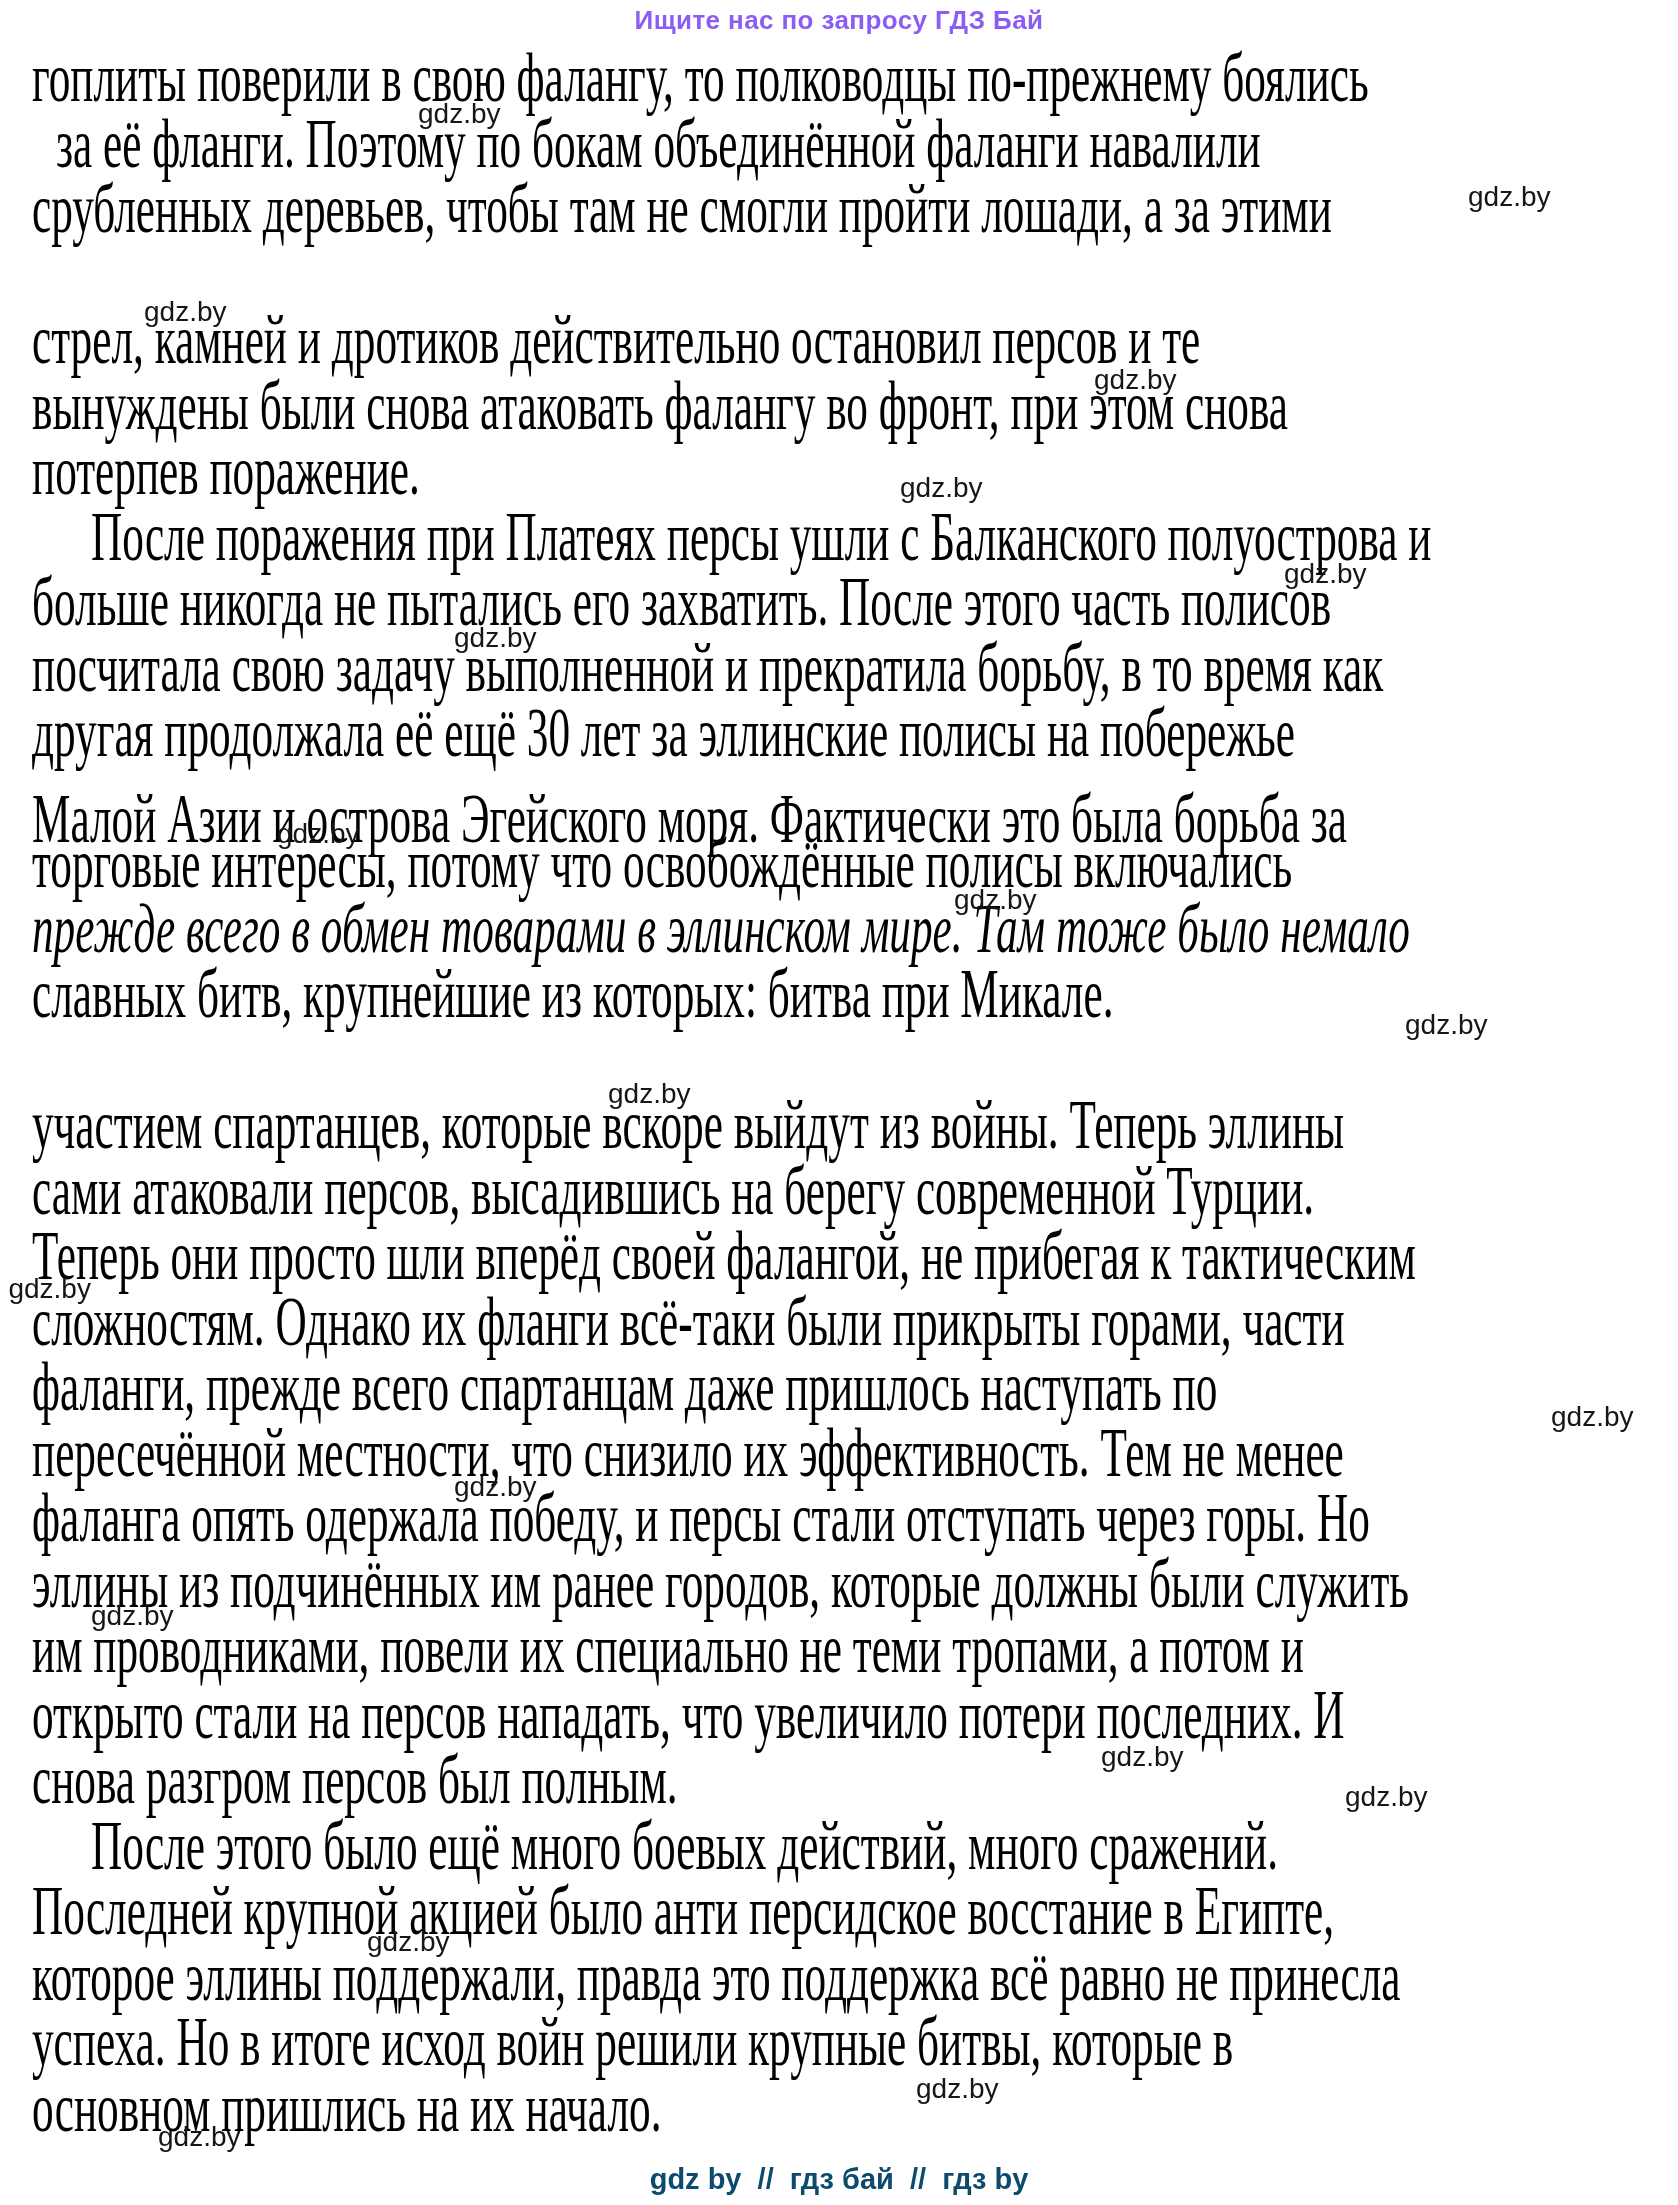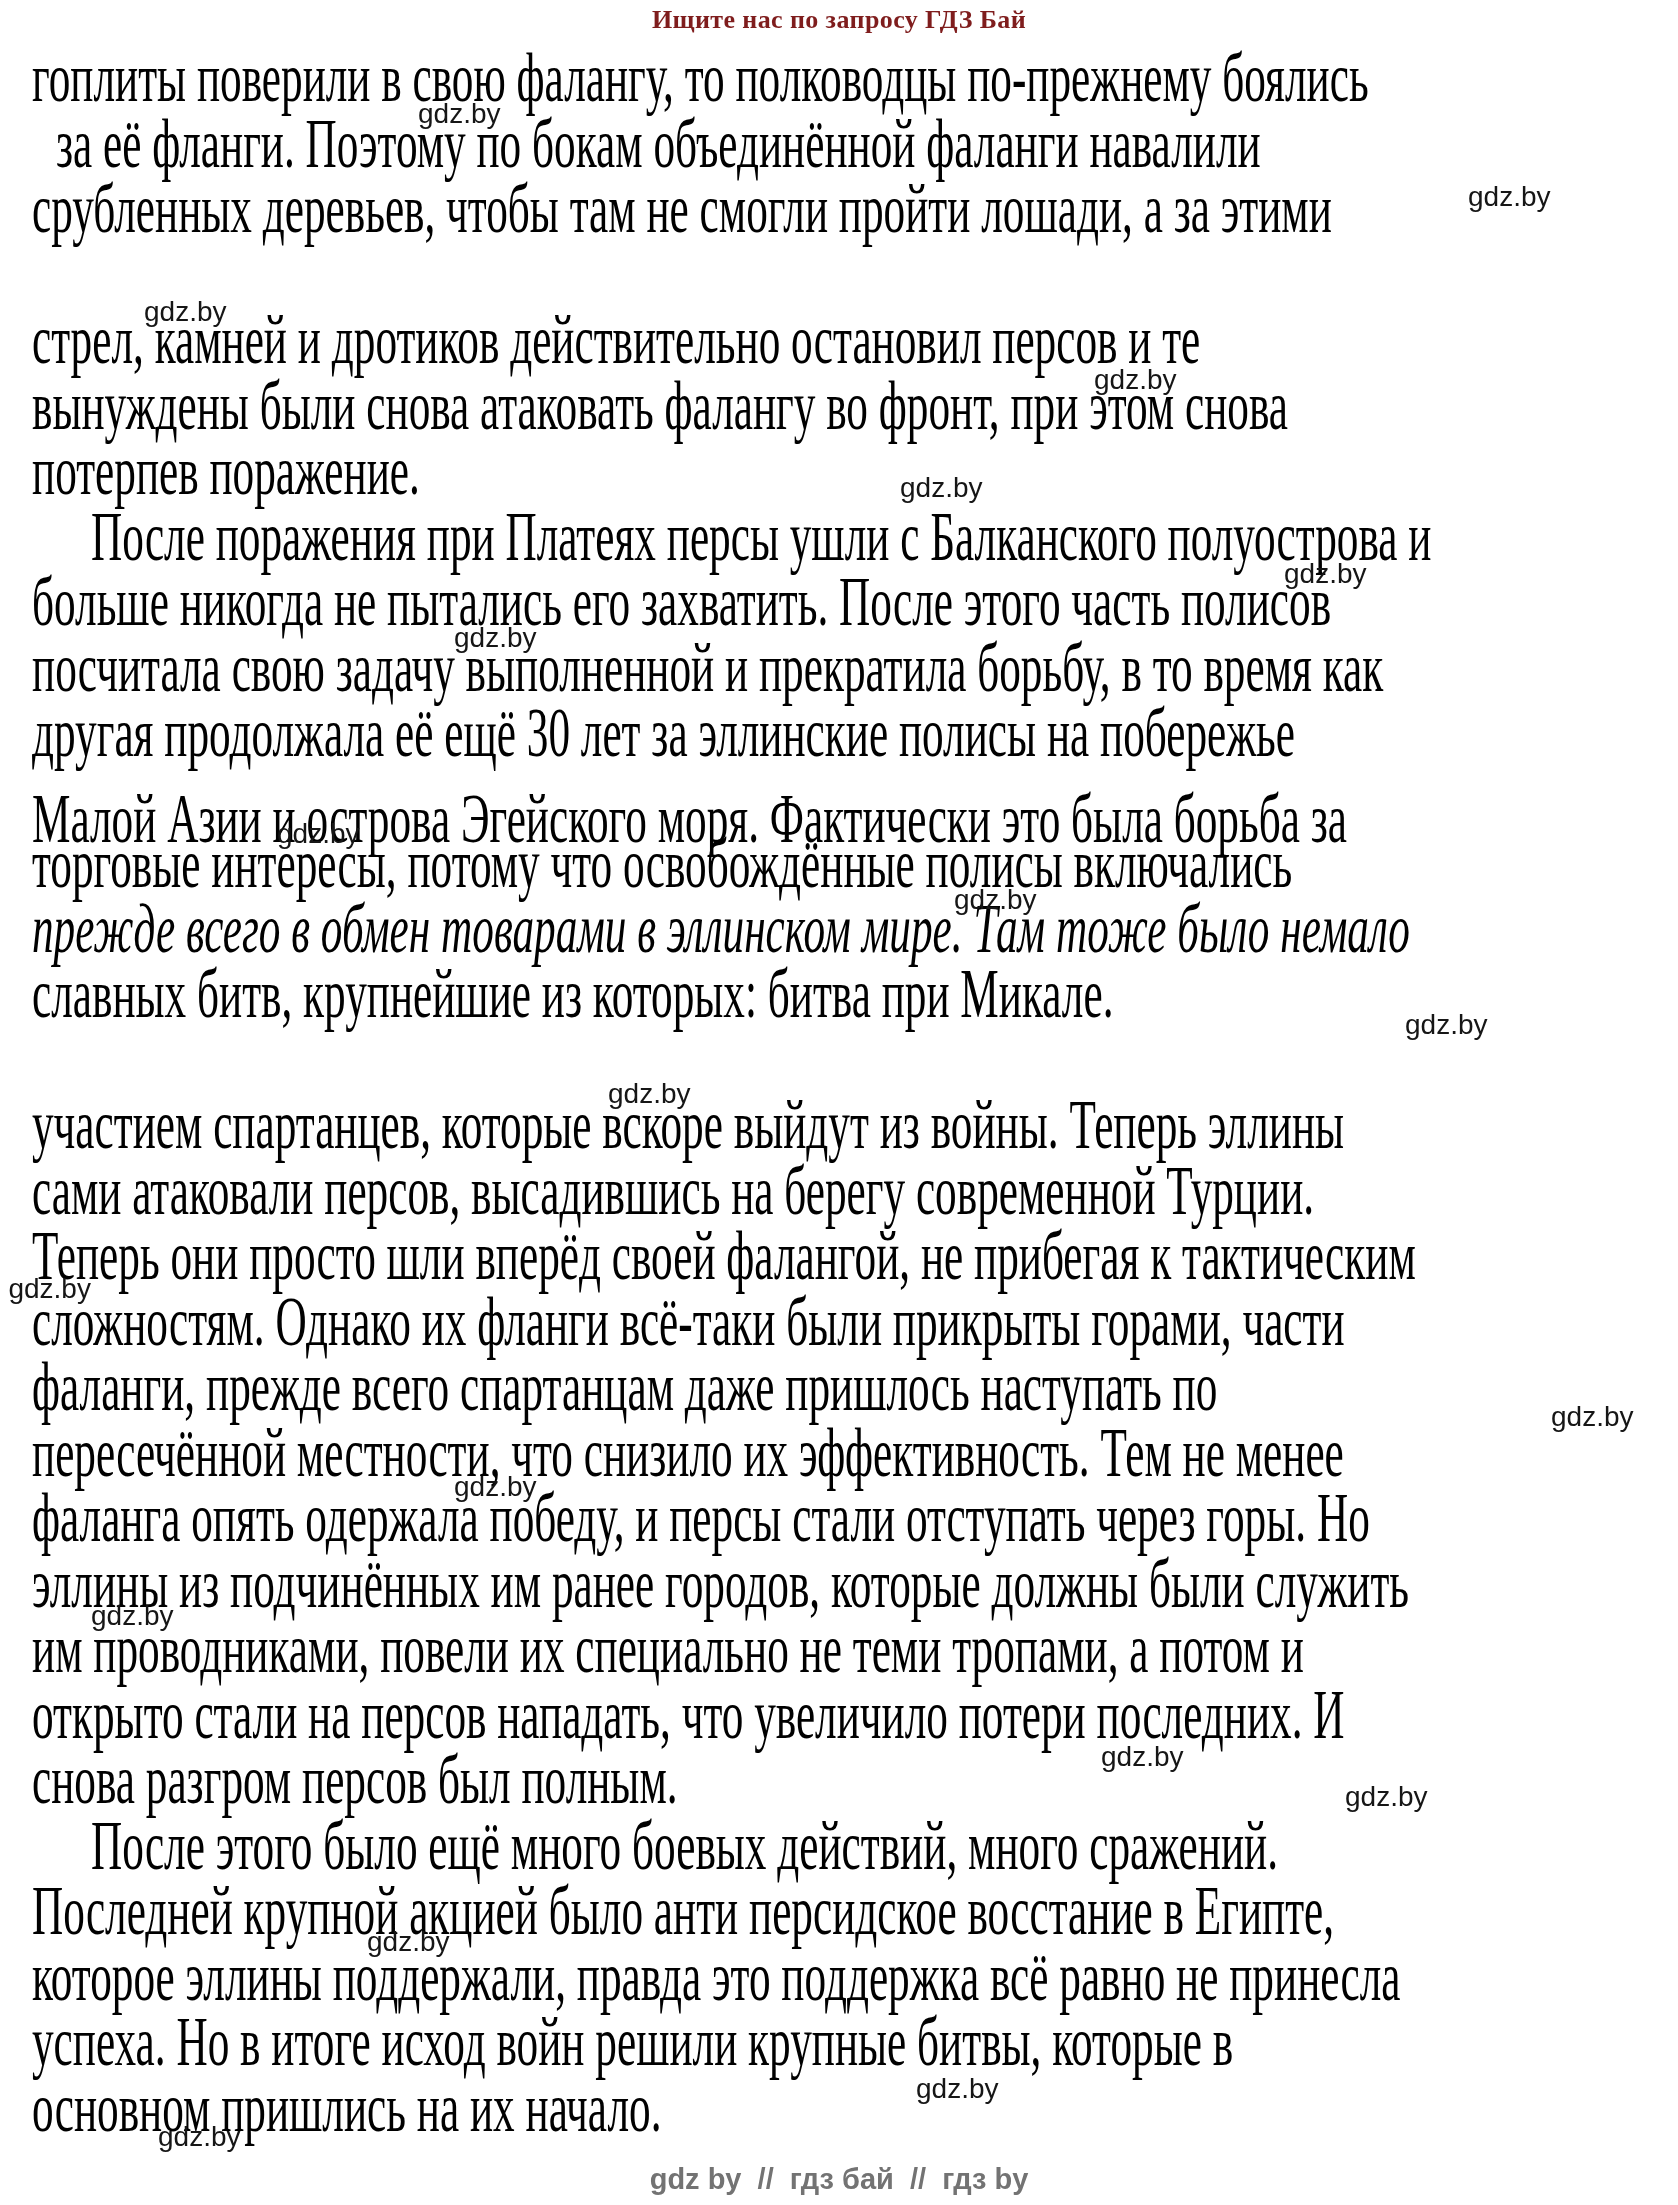--- a/index.html
+++ b/index.html
@@ -33,21 +33,21 @@
   .footer {
     position:absolute; top:2163px; left:0; width:1678px;
     text-align:center;
     font-size:29px; font-weight:600;
     white-space:pre;
   }
 </style>
 </head>
 <body>
 
-<div class="promo" style="color: #7f1d1d; font-family: Liberation Serif, serif;">Ищите нас по запросу ГДЗ Бай</div>
+<div class="promo" style="color: #8b5cf6;">Ищите нас по запросу ГДЗ Бай</div>
 
 <div class="textbody" id="textbody">
     <div class="line" style="top: 43px; left: 32px;"><span style="color: rgb(0, 0, 0);">гоплиты поверили в свою фалангу, то полководцы по-прежнему боялись</span></div>
     <div class="line" style="top: 109px; left: 32px; margin-left: 24px;"><span style="color: rgb(0, 0, 0);">за её фланги. Поэтому по бокам объединённой фаланги навалили</span></div>
     <div class="line" style="top: 174px; left: 32px;"><span style="color: rgb(0, 0, 0);">срубленных деревьев, чтобы там не смогли пройти лошади, а за этими</span></div>
     <div class="line" style="top: 305px; left: 32px;"><span style="color: rgb(0, 0, 0);">стрел, камней и дротиков действительно остановил персов и те</span></div>
     <div class="line" style="top: 371px; left: 32px;"><span style="color: rgb(0, 0, 0);">вынуждены были снова атаковать фалангу во фронт, при этом снова</span></div>
     <div class="line" style="top: 436px; left: 32px;"><span style="color: rgb(0, 0, 0);">потерпев поражение.</span></div>
     <div class="line" style="top: 502px; left: 91px;"><span style="color: rgb(0, 0, 0);">После поражения при Платеях персы ушли с Балканского полуострова и</span></div>
     <div class="line" style="top: 567px; left: 32px;"><span style="color: rgb(0, 0, 0);">больше никогда не пытались его захватить. После этого часть полисов</span></div>
@@ -88,14 +88,14 @@
     <span class="wm" style="left: 1551px; top: 1402px; color: rgb(22, 22, 22);">gdz.by</span>
     <span class="wm" style="left: 454px; top: 1472px; color: rgb(22, 22, 22);">gdz.by</span>
     <span class="wm" style="left: 91px; top: 1601px; color: rgb(22, 22, 22);">gdz.by</span>
     <span class="wm" style="left: 1101px; top: 1742px; color: rgb(22, 22, 22);">gdz.by</span>
     <span class="wm" style="left: 1345px; top: 1782px; color: rgb(22, 22, 22);">gdz.by</span>
     <span class="wm" style="left: 367px; top: 1927px; color: rgb(22, 22, 22);">gdz.by</span>
     <span class="wm" style="left: 916px; top: 2074px; color: rgb(22, 22, 22);">gdz.by</span>
     <span class="wm" style="left: 158px; top: 2122px; color: rgb(22, 22, 22);">gdz.by</span>
   </div>
 
-<div class="footer" style="color: #737373;">gdz by  //  гдз бай  //  гдз by</div>
+<div class="footer" style="color: #0c4a6e;">gdz by  //  гдз бай  //  гдз by</div>
 
 
 </body></html>

